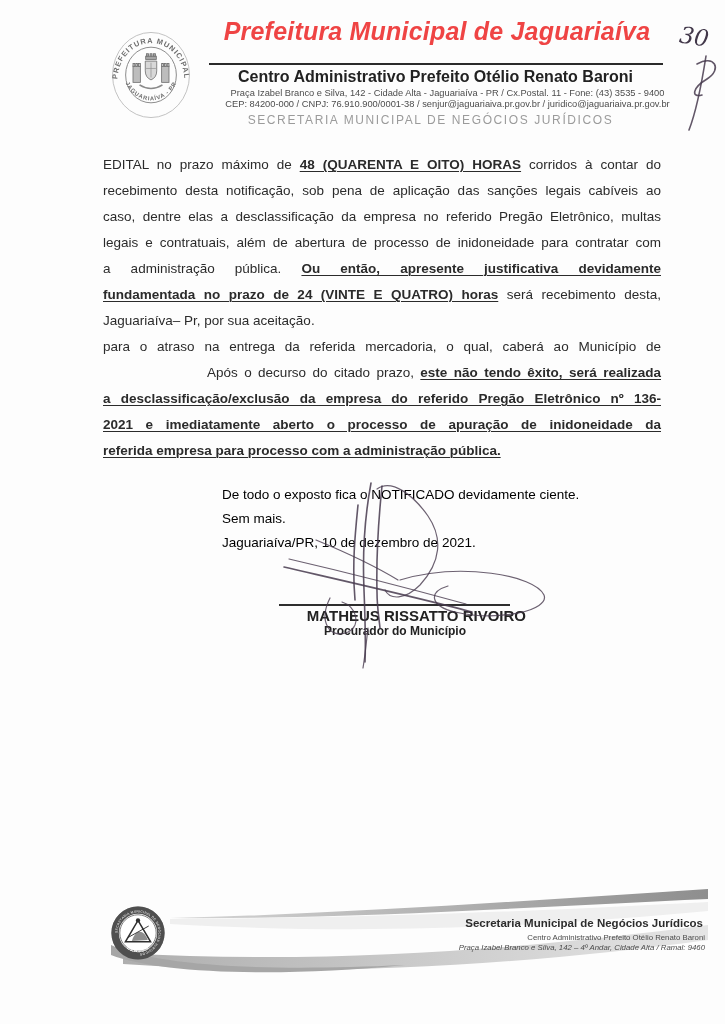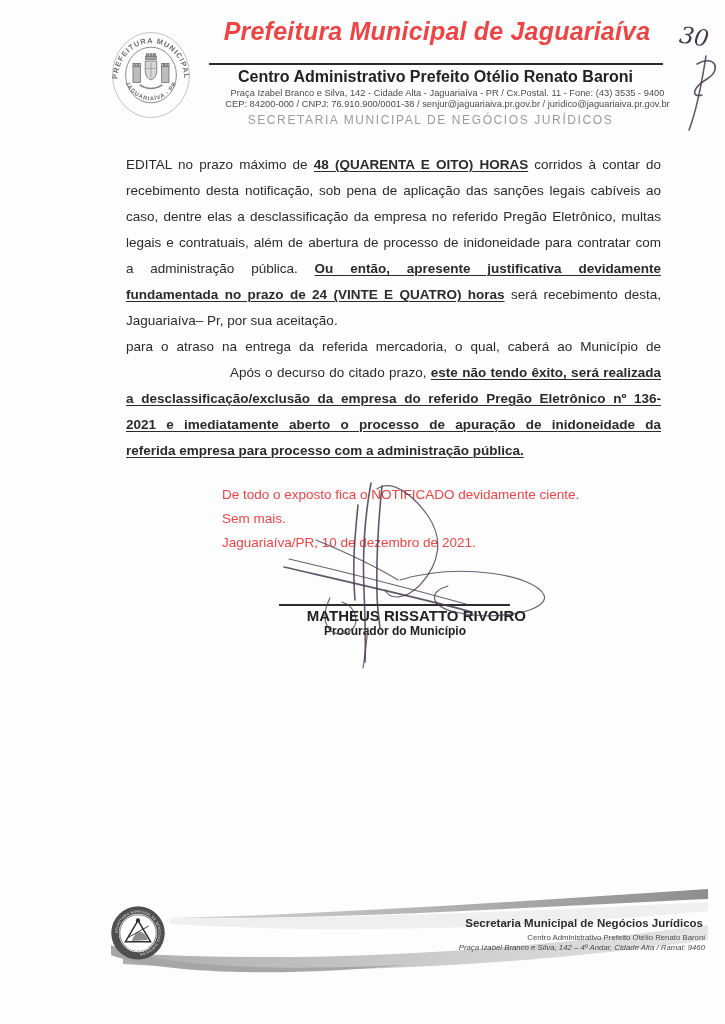--- a/index.html
+++ b/index.html
@@ -29,28 +29,28 @@
   #addr2{top:99px;left:75px;}
   #department{
     position:absolute;left:103px;top:113px;width:655px;text-align:center;
     font-size:12px;letter-spacing:1.6px;color:#9b9b9b;white-space:nowrap;
   }
   
   #body-text{
     position:absolute;left:103px;top:152px;width:558px;
     font-size:13.5px;line-height:26px;color:#2b2b2b;
   }
-  .doc-line{height:26px;margin-left:23px;}
+  .doc-line{height:26px;}
   .doc-line.just{text-align:justify;text-align-last:justify;}
   .bu{font-weight:bold;text-decoration:underline;text-underline-offset:2px;
       text-decoration-thickness:1.4px;}
   
   #closing{
     position:absolute;left:222px;top:483px;width:440px;
-    font-size:13.5px;line-height:24px;color:#ef4444;
+    font-size:13.5px;line-height:24px;color:#000000;
   }
   
   #sig-rule{position:absolute;left:279px;top:604px;width:231px;height:1.5px;background:#2e2e2e;}
   #sig-name{
     position:absolute;left:264px;top:607px;width:262px;text-align:right;
     font-size:15px;font-weight:bold;color:#222;white-space:nowrap;
   }
   #sig-role{
     position:absolute;left:264px;top:624px;width:262px;text-align:center;
     font-size:12px;font-weight:bold;color:#222;white-space:nowrap;

